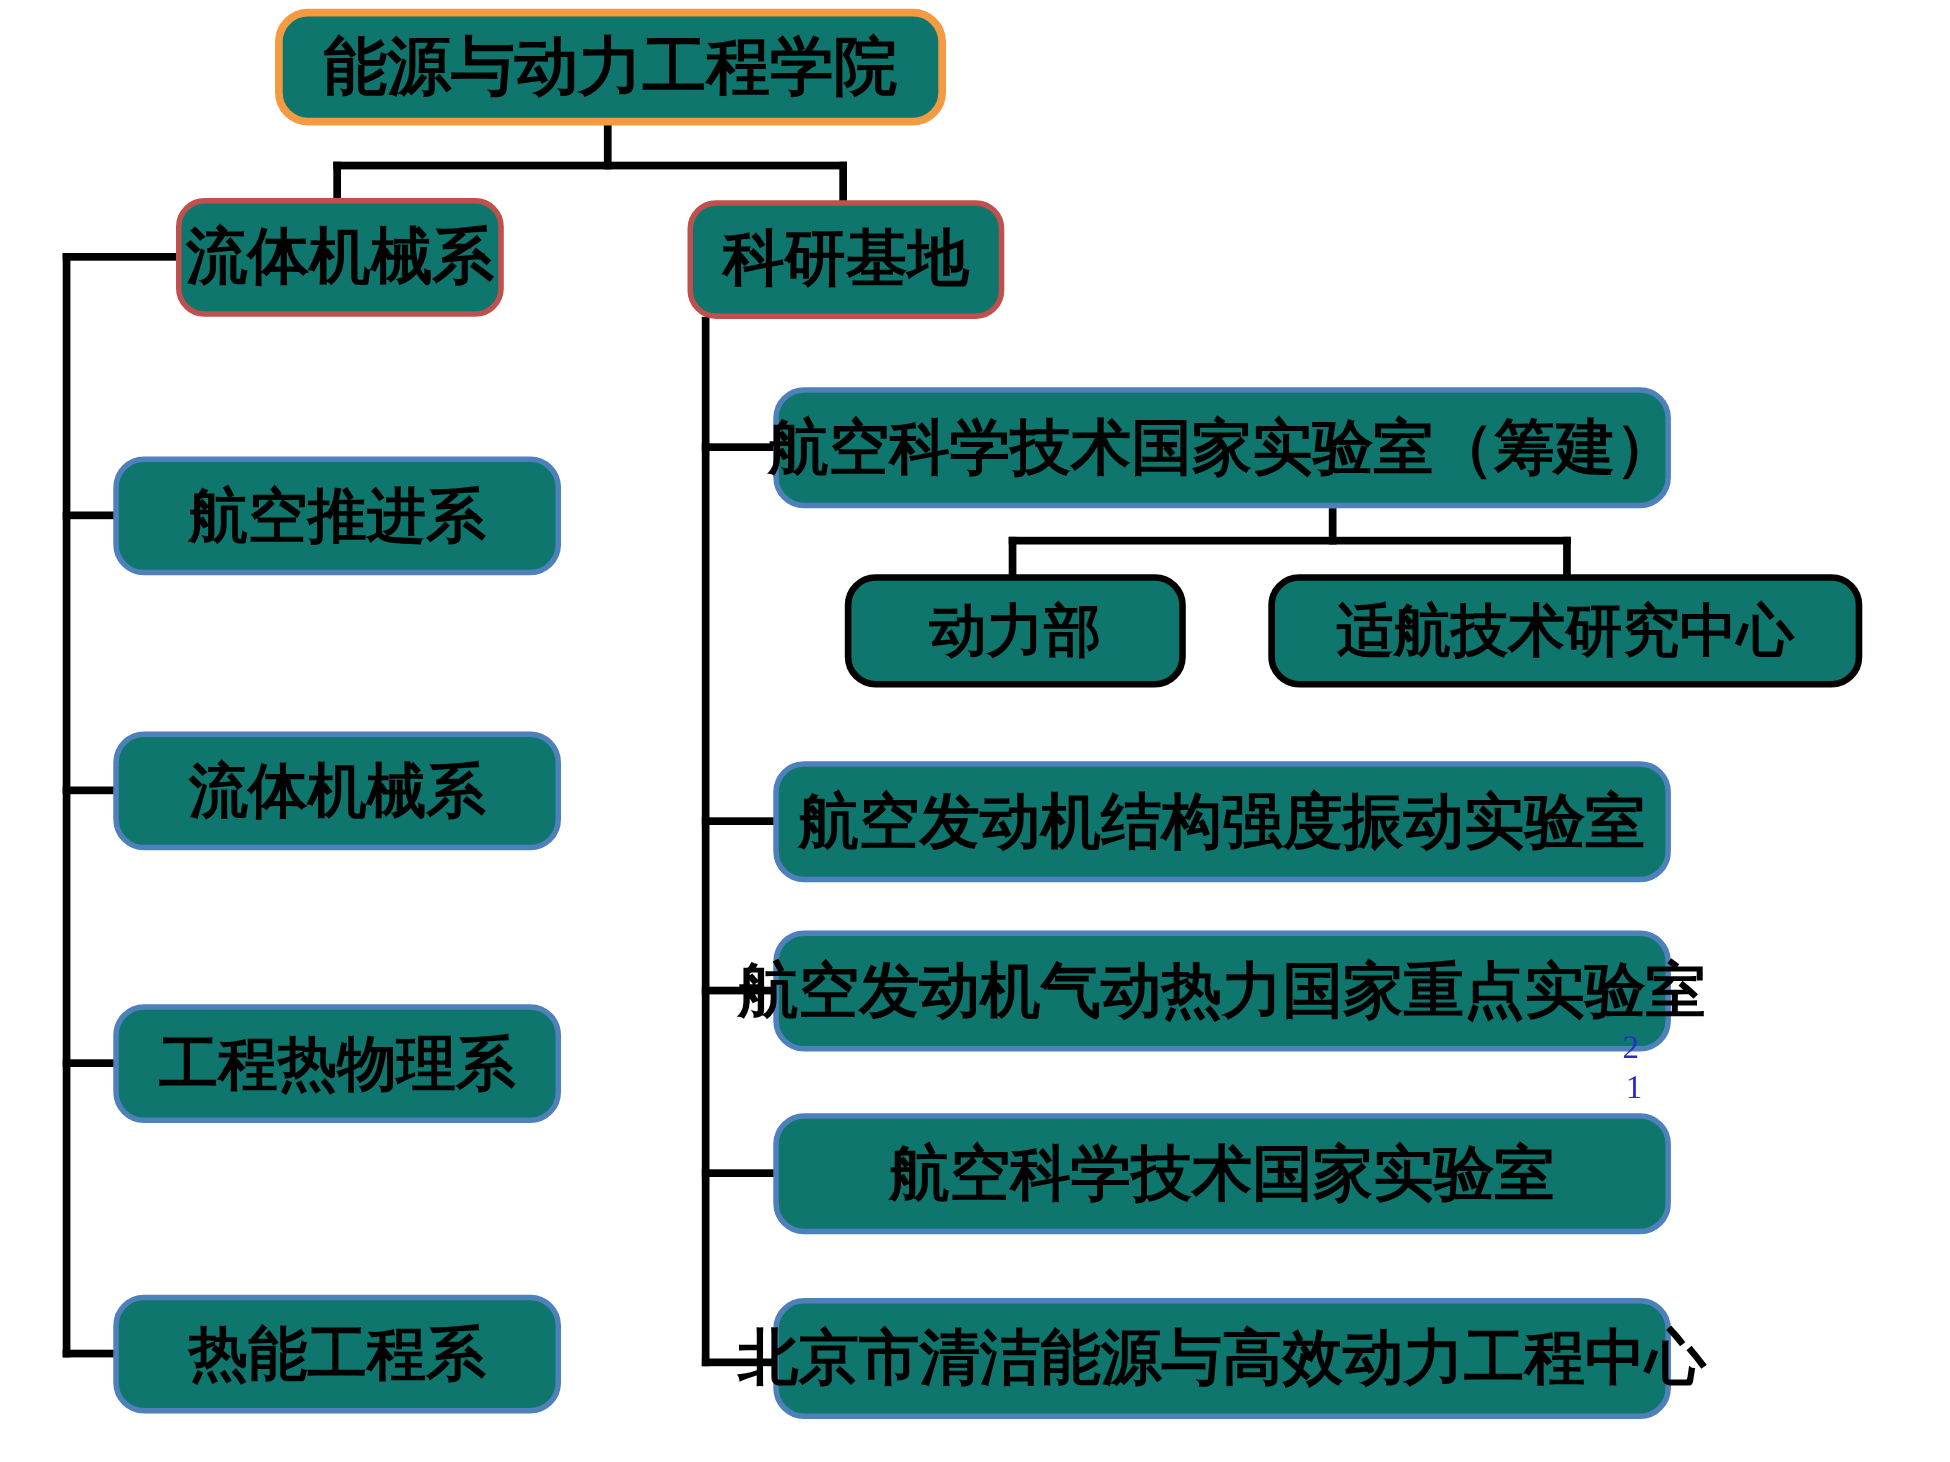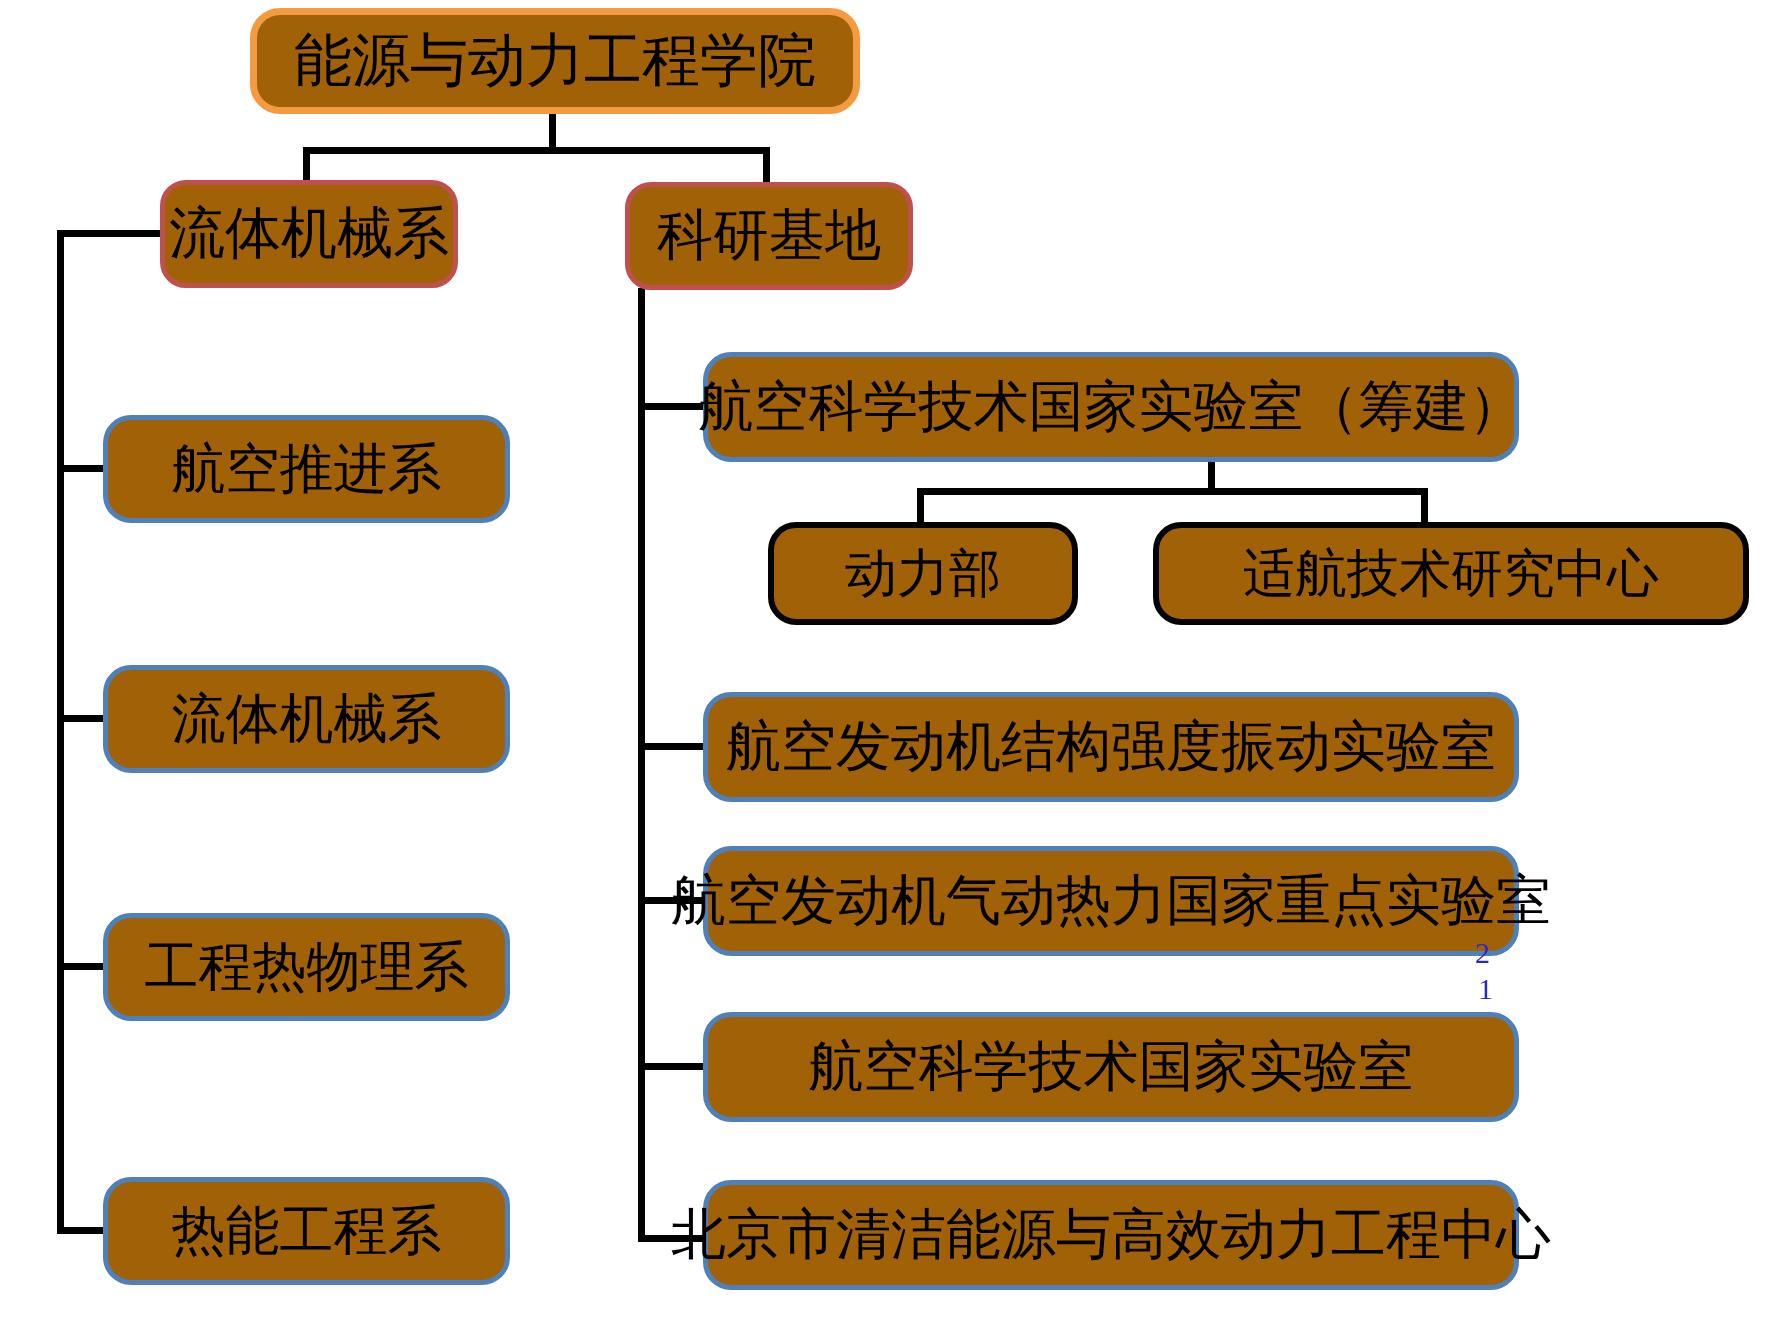--- a/index.html
+++ b/index.html
@@ -7,26 +7,26 @@
     position: relative;
     width: 1773px;
     height: 1329px;
     background: #ffffff;
     font-family: "Liberation Serif", "DejaVu Serif", serif;
     color: #000;
   }
   .node {
     position: absolute;
     box-sizing: border-box;
-    background: #a16207;
+    background: #0f766e;
     display: flex;
     align-items: center;
     justify-content: center;
     text-align: left;
-    font-weight: normal;
+    font-weight: bold;
     white-space: nowrap;
     z-index: 2;
   }
   .root-box {
     left: 250px; top: 8px; width: 610px; height: 106px;
     border: 7px solid #F49B42; border-radius: 30px;
     font-size: 58px;
   }
   .level2-box {
     border: 5px solid #C0504D; border-radius: 26px;
@@ -47,21 +47,21 @@
   .lab1 { top: 352px; }
   .lab2 { top: 692px; }
   .lab3 { top: 846px; }
   .lab4 { top: 1012px; }
   .lab5 { top: 1180px; }
   .sub-box {
     border: 6px solid #000000; border-radius: 28px;
     font-size: 52px; top: 522px; height: 103px;
   }
   .sub1 { left: 768px;  width: 310px; }
-  .sub2 { left: 1153px; width: 596px; }
+  .sub2 { left: 1153px; width: 540px; }
   .line {
     position: absolute;
     background: #000000;
     z-index: 1;
   }
   .artifact {
     position: absolute;
     color: #2929CC;
     font-size: 30px;
     font-weight: normal;

